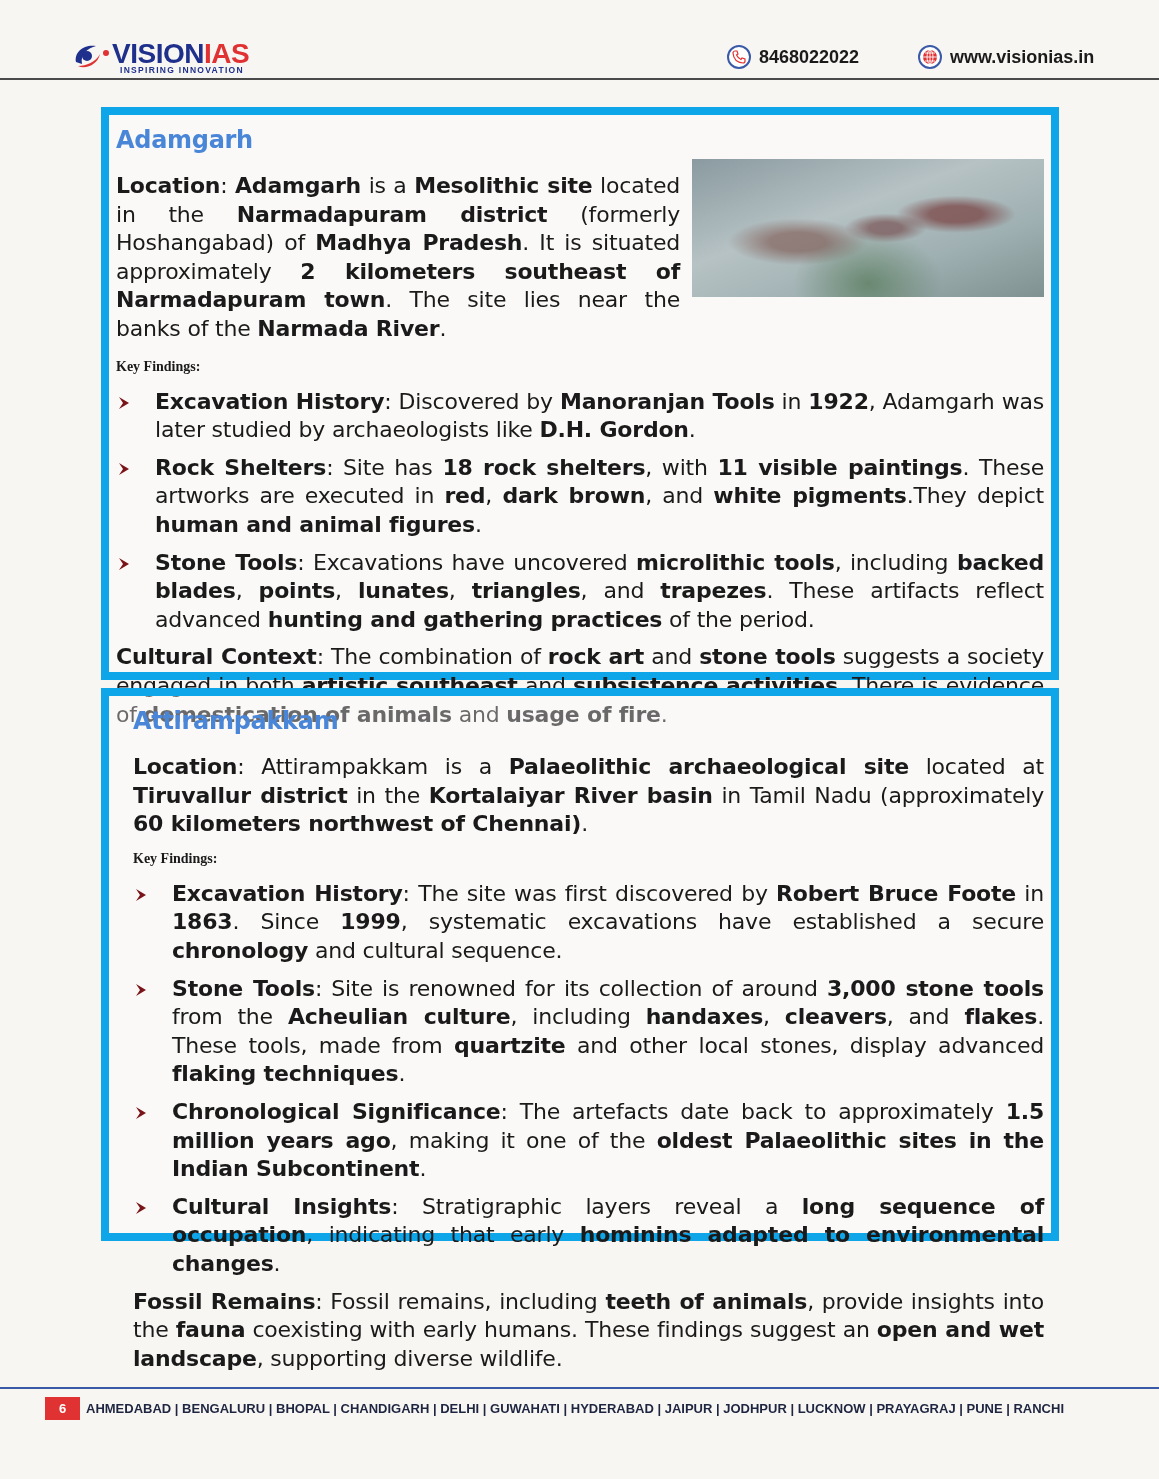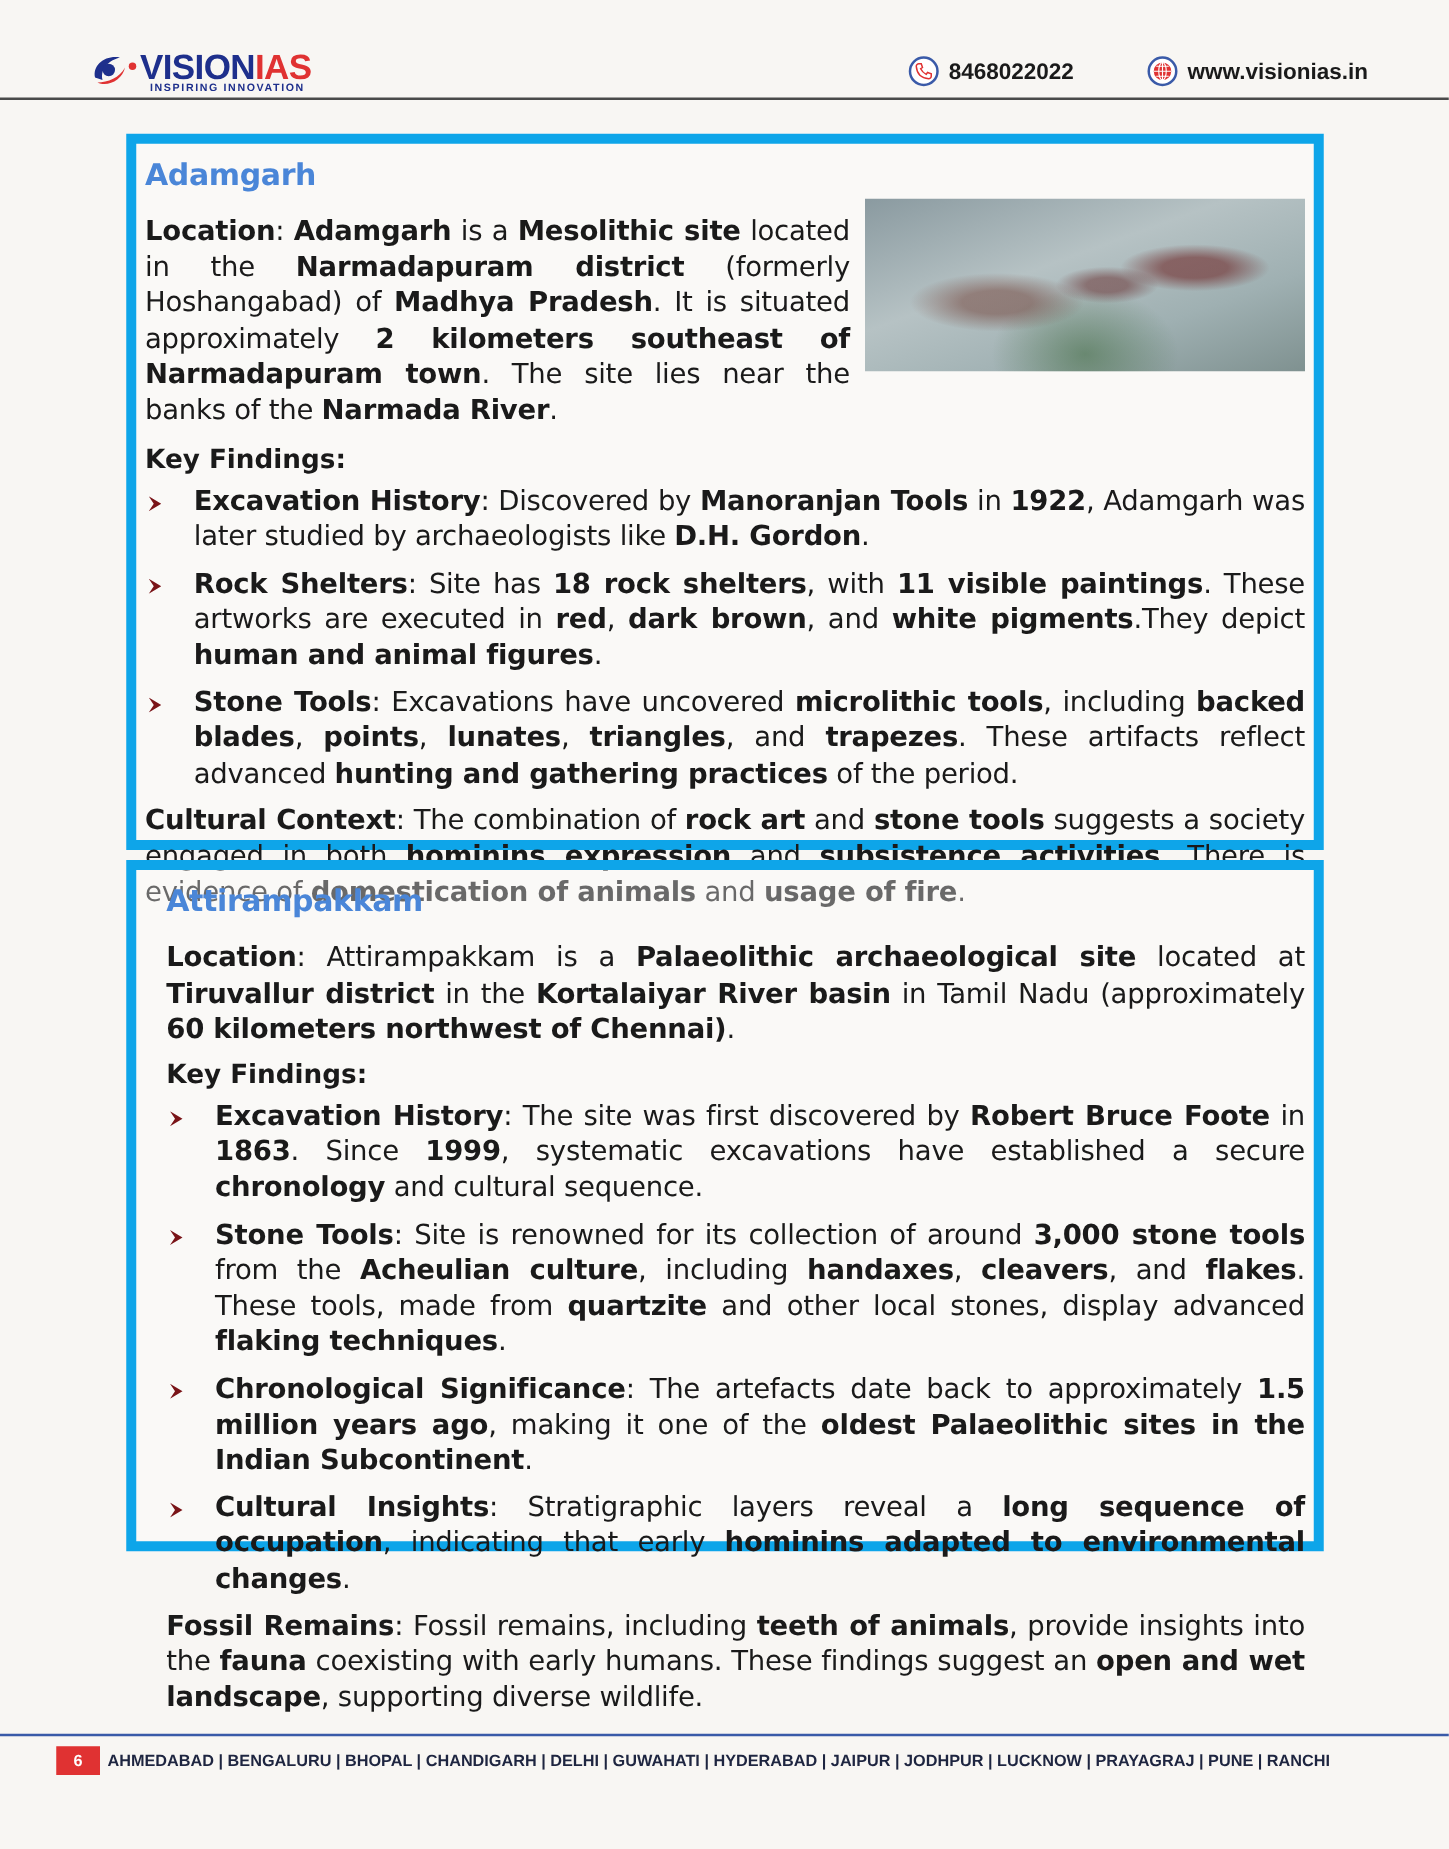--- a/index.html
+++ b/index.html
@@ -41,21 +41,21 @@
   .loc-text { width: 564px; }
   .rock-img {
     position: absolute; right: 0; top: -13px; width: 352px; height: 138px;
     background:
       radial-gradient(ellipse at 30% 60%, rgba(110,60,50,0.5) 0 8%, transparent 20%),
       radial-gradient(ellipse at 55% 50%, rgba(100,40,40,0.5) 0 6%, transparent 15%),
       radial-gradient(ellipse at 75% 40%, rgba(110,40,40,0.6) 0 7%, transparent 16%),
       radial-gradient(ellipse at 50% 90%, rgba(70,110,70,0.6), transparent 30%),
       linear-gradient(160deg, #8a9aa0, #b6c2c4 40%, #9fb0b2 70%, #7f9190);
   }
-  .kf { font-weight: bold; margin-top: 10px; margin-bottom: 8px; font-size: 21px; line-height: 26px; }
+  .kf { font-weight: bold; margin-top: 10px; margin-bottom: 8px; font-size: 14px; line-height: 26px; font-family: Liberation Serif, serif; }
   ul { list-style: none; }
   li { position: relative; padding-left: 39px; margin-bottom: 9px; }
   li .bul { position: absolute; left: 2px; top: 9px; width: 12px; height: 12px; }
   .para { margin-top: 3px; }
 
   .footer-line { position: absolute; left: 0; top: 1387px; width: 1159px; height: 2px; background: #3a5aa8; }
   .footer { position: absolute; left: 45px; top: 1397px; display: flex; align-items: center; font-family: "Liberation Sans", sans-serif; font-weight: bold; font-size: 13px; color: #1e2540; }
   .pg { width: 35px; height: 23px; background: #e03232; color: #fff; display: flex; align-items: center; justify-content: center; margin-right: 6px; font-size: 13px; }
 </style>
 </head>
@@ -103,21 +103,21 @@
     <li><svg class="bul" viewBox="0 0 12 12">
           <path d="M1 0 L11 6 L1 12 L5 6 Z" fill="#7a1418"></path>
         </svg><span><b>Excavation History</b>: Discovered by <b>Manoranjan Tools</b> in <b>1922</b>, Adamgarh was later studied by archaeologists like <b>D.H. Gordon</b>.</span></li>
     <li><svg class="bul" viewBox="0 0 12 12">
           <path d="M1 0 L11 6 L1 12 L5 6 Z" fill="#7a1418"></path>
         </svg><span><b>Rock Shelters</b>: Site has <b>18 rock shelters</b>, with <b>11 visible paintings</b>. These artworks are executed in <b>red</b>, <b>dark brown</b>, and <b>white pigments</b>.They depict <b>human and animal figures</b>.</span></li>
     <li><svg class="bul" viewBox="0 0 12 12">
           <path d="M1 0 L11 6 L1 12 L5 6 Z" fill="#7a1418"></path>
         </svg><span><b>Stone Tools</b>: Excavations have uncovered <b>microlithic tools</b>, including <b>backed blades</b>, <b>points</b>, <b>lunates</b>, <b>triangles</b>, and <b>trapezes</b>. These artifacts reflect advanced <b>hunting and gathering practices</b> of the period.</span></li>
   </ul>
-  <p class="para"><b>Cultural Context</b>: The combination of <b>rock art</b> and <b>stone tools</b> suggests a society engaged in both <b>hominins expression</b> and <b>subsistence activities</b>. There is evidence of <b>domestication of animals</b> and <b>usage of fire</b>.</p>
+  <p class="para"><b>Cultural Context</b>: The combination of <b>rock art</b> and <b>stone tools</b> suggests a society engaged in both <b>artistic southeast</b> and <b>subsistence activities</b>. There is evidence of <b>domestication of animals</b> and <b>usage of fire</b>.</p>
 </div>
 
 <div class="box box2">
   <div class="title">Attirampakkam</div>
   <p><b>Location</b><span>: Attirampakkam is a <b>Palaeolithic archaeological site</b> located at <b>Tiruvallur district</b> in the <b>Kortalaiyar River basin</b> in Tamil Nadu (approximately <b>60 kilometers northwest of Chennai)</b>.</span></p>
   <div class="kf" style="margin-top:7px">Key Findings:</div>
   <ul>
     <li><svg class="bul" viewBox="0 0 12 12">
           <path d="M1 0 L11 6 L1 12 L5 6 Z" fill="#7a1418"></path>
         </svg><span><b>Excavation History</b>: The site was first discovered by <b>Robert Bruce Foote</b> in <b>1863</b>. Since <b>1999</b>, systematic excavations have established a secure <b>chronology</b> and cultural sequence.</span></li>

